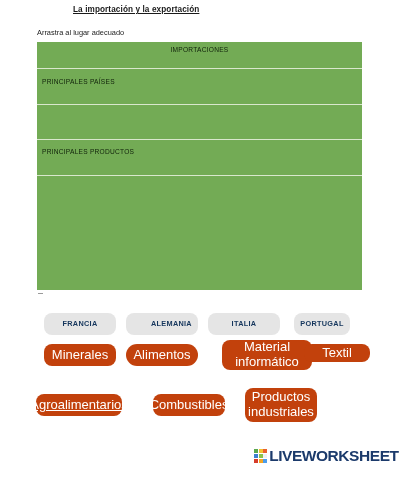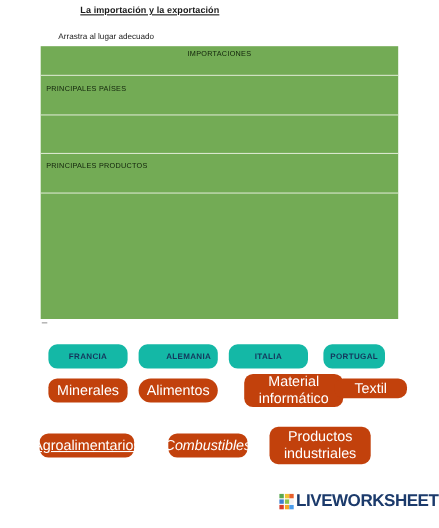--- a/index.html
+++ b/index.html
@@ -26,21 +26,20 @@
     text-decoration: underline;
     letter-spacing: 0.1px;
     padding-left: 36px;
   }
   #worksheet-instruction {
     position: absolute;
     left: 37px;
     top: 28px;
     font-size: 7.4px;
     color: #222222;
-    margin-left: 16px;
   }
 
   
   #drop-board {
     position: absolute;
     left: 37px;
     top: 42px;
     width: 325px;
     height: 248px;
     background: #73ab55;
@@ -105,21 +104,21 @@
     display: flex;
     align-items: center;
     justify-content: center;
     text-align: center;
     border-radius: 7px;
     line-height: 1.15;
     cursor: grab;
     user-select: none;
   }
   .chip-country {
-    background: #14b8a6;
+    background: #e5e5e5;
     color: #14355c;
     font-size: 7.3px;
     font-weight: bold;
     letter-spacing: 0.3px;
     height: 22px;
     border-radius: 8px;
   }
   .chip-product {
     background: #c2410c;
     color: #ffffff;
@@ -135,22 +134,22 @@
   #chip-portugal  { left: 294px; top: 313px; width: 56px; text-align: right; }
 
   
   #chip-minerales { left: 44px;  top: 344px; width: 72px; height: 22px; }
   #chip-alimentos { left: 126px; top: 344px; width: 72px; height: 22px; border-radius: 11px; }
   #chip-material  { left: 222px; top: 340px; width: 90px; height: 30px; }
   #chip-textil    { left: 304px; top: 344px; width: 66px; height: 18px; }
 
   
   #chip-agro      { left: 36px;  top: 394px; width: 86px; height: 22px; text-decoration: underline; }
-  #chip-combust   { left: 153px; top: 394px; width: 72px; height: 22px; font-style: italic; }
-  #chip-prodind   { left: 245px; top: 388px; width: 92px; height: 34px; }
+  #chip-combust   { left: 153px; top: 394px; width: 72px; height: 22px; }
+  #chip-prodind   { left: 245px; top: 388px; width: 72px; height: 34px; }
 
   
   #footer-logo {
     position: absolute;
     left: 254px;
     top: 447px;
     display: flex;
     align-items: center;
     gap: 2px;
   }

